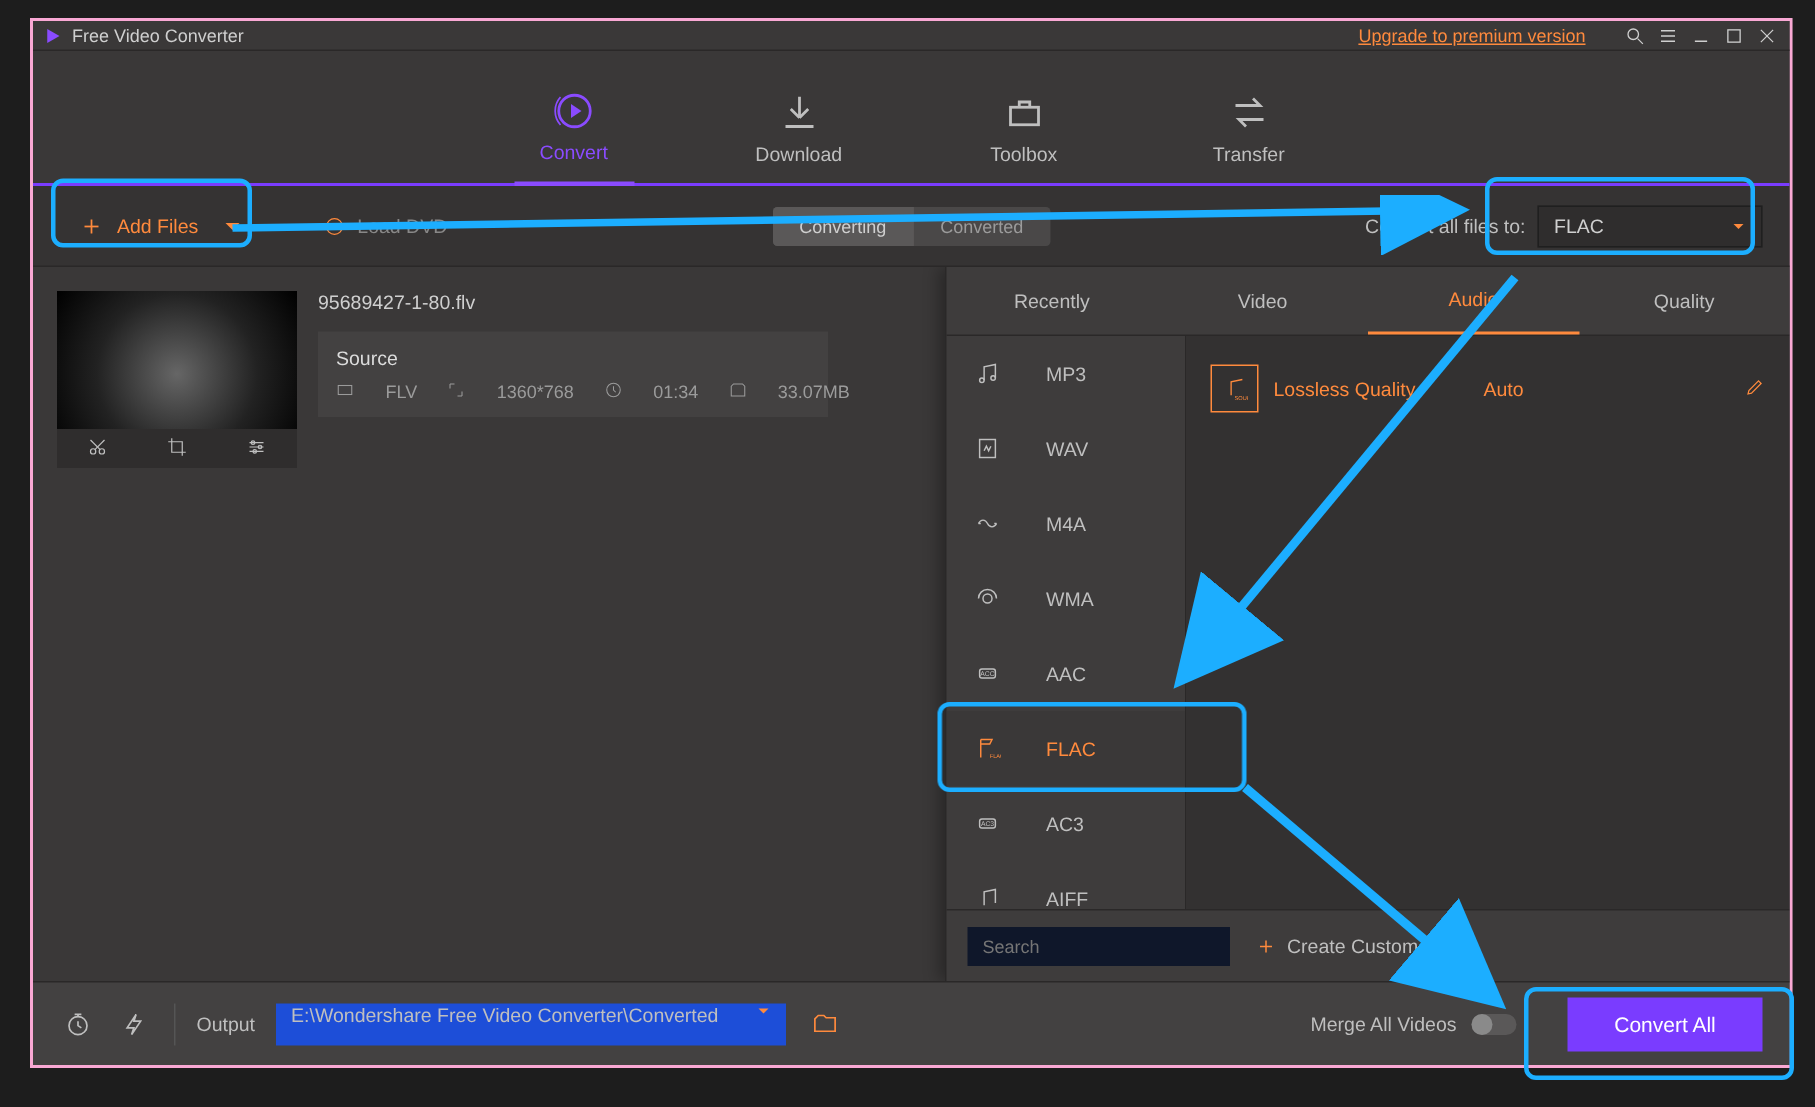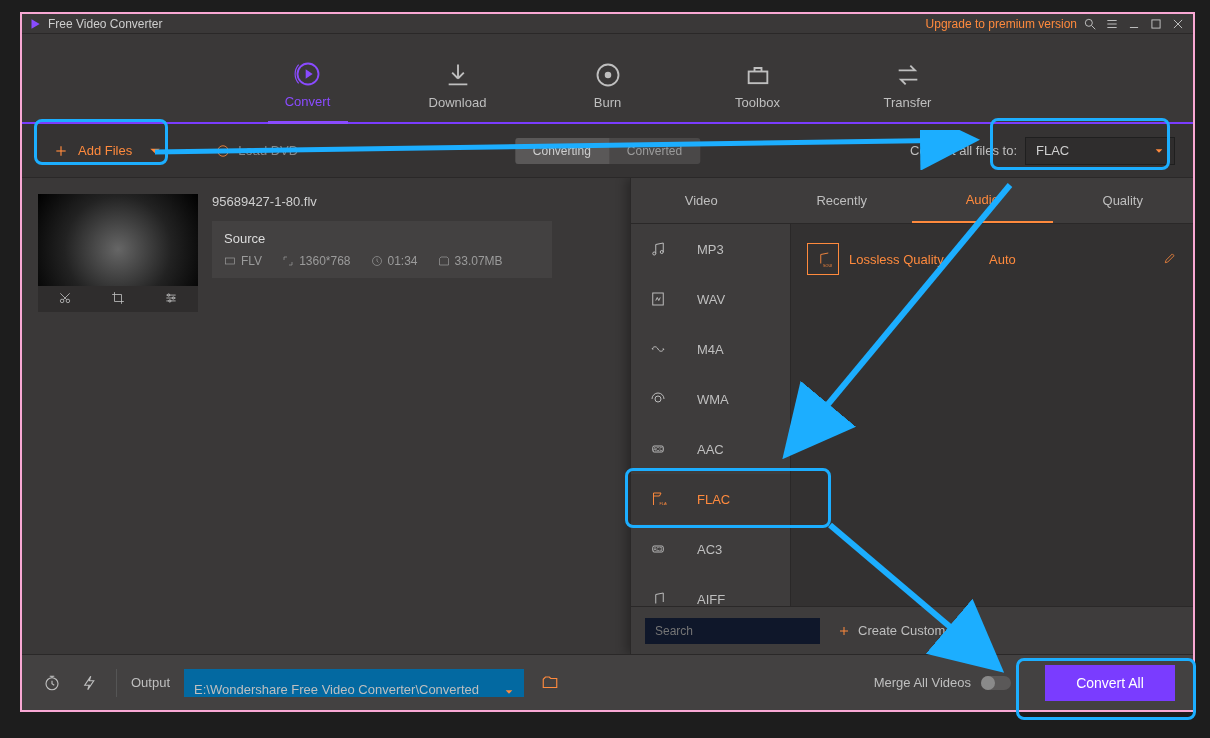--- a/index.html
+++ b/index.html
@@ -2,21 +2,21 @@
 <html><head>
 <meta charset="utf-8">
 <style>
   *{box-sizing:border-box;margin:0;padding:0;font-family:"Segoe UI",Arial,sans-serif;user-select:none}
   body{background:#1d1d1d;width:1210px;height:738px;overflow:hidden;position:relative}
   .app{position:absolute;left:20px;top:12px;width:1175px;height:700px;background:#3a3838;border:2px solid #f9a8d4;display:flex;flex-direction:column;color:#bfbfbf;font-size:13px}
   
   .titlebar{height:20px;display:flex;align-items:center;padding:0 6px;background:#3a3838;border-bottom:1px solid #2a2828}
   .logo{width:14px;height:14px;margin-right:6px}
   .title{color:#cfcfcf;font-size:12px;flex:1}
-  .premium{color:#ff8a3d;font-size:12px;margin-right:0}
+  .premium{color:#ff8a3d;text-decoration:underline;font-size:12px;margin-right:20px}
   .tb-ic{width:18px;height:16px;display:flex;align-items:center;justify-content:center;color:#cfcfcf;margin-left:4px;cursor:pointer}
   .tb-ic svg{width:14px;height:14px;stroke:#cfcfcf;fill:none;stroke-width:1.5}
   
   .maintabs{height:90px;display:flex;align-items:flex-end;justify-content:center;gap:70px;border-bottom:2px solid #7a3cff;background:#3a3838}
   .mt{display:flex;flex-direction:column;align-items:center;gap:6px;padding-bottom:12px;color:#bfbfbf;cursor:pointer;width:80px}
   .mt.active{color:#8a4bff;border-bottom:3px solid #8a4bff;margin-bottom:-2px}
   .mt svg{width:28px;height:28px;stroke:currentColor;fill:none;stroke-width:1.6}
   
   .toolbar{height:54px;display:flex;align-items:center;padding:0 18px;background:#353333;border-bottom:1px solid #2a2828;position:relative}
   .addfiles{display:flex;align-items:center;gap:10px;color:#ff8a3d;padding:5px 14px;cursor:pointer}
@@ -35,21 +35,21 @@
   .fileitem{padding:16px;display:flex;align-items:flex-start;gap:14px;width:100%}
   .thumbwrap{display:flex;flex-direction:column}
   .thumb{width:160px;height:92px;background:radial-gradient(circle at 50% 60%,#666 0%,#222 55%,#000 100%);position:relative}
   .thumbbar{height:26px;width:160px;background:#2f2d2d;display:flex;align-items:center;justify-content:space-around}
   .thumbbar svg{width:14px;height:14px;stroke:#bfbfbf;fill:none;stroke-width:1.4}
   .fileinfo{flex:1}
   .fname{color:#cfcfcf;font-size:13px;margin-bottom:12px}
   .srcbox{background:#434141;padding:10px 12px;width:340px}
   .src-t{color:#dcdcdc;margin-bottom:8px}
   .meta{display:flex;gap:20px;color:#9b9b9b;font-size:12px;align-items:center}
-  .meta span{display:flex;align-items:center;gap:5px}
+  .meta span{display:flex;gap:21px}
   .meta svg{width:12px;height:12px;stroke:#9b9b9b;fill:none;stroke-width:1.4}
   .arrow-right{color:#888;margin:40px 6px 0 6px}
   .arrow-right svg{width:20px;height:20px;fill:#888}
   
   .popup{position:absolute;right:0;top:0;bottom:0;width:563px;background:#3e3c3c;border-left:1px solid #2a2828;display:flex;flex-direction:column;box-shadow:-4px 0 10px rgba(0,0,0,.3)}
   .ptabs{display:flex;height:46px;border-bottom:1px solid #2a2828}
   .ptab{flex:1;display:flex;align-items:center;justify-content:center;color:#bfbfbf;cursor:pointer;font-size:13px}
   .ptab.act{color:#ff8a3d;border-bottom:2px solid #ff8a3d}
   .pbody{flex:1;display:flex;overflow:hidden}
   .fmtlist{width:160px;background:#3e3c3c;overflow-y:auto;border-right:1px solid #2a2828}
@@ -67,21 +67,21 @@
   .pfoot{height:48px;border-top:1px solid #2a2828;display:flex;align-items:center;padding:0 14px;gap:18px}
   .search{flex:0 0 140px;height:26px;background:#0f172a;border:none;padding:0 10px;color:#cfcfcf;font-size:12px;outline:none}
   .create{display:flex;align-items:center;gap:8px;color:#bfbfbf;cursor:pointer}
   .create svg{width:12px;height:12px;stroke:#ff8a3d;stroke-width:2}
   
   .bottom{height:56px;background:#434141;border-top:1px solid #2a2828;display:flex;align-items:center;padding:0 18px;gap:14px}
   .bic{width:24px;height:24px;display:flex;align-items:center;justify-content:center;cursor:pointer}
   .bic svg{width:18px;height:18px;stroke:#bfbfbf;fill:none;stroke-width:1.5}
   .sep{width:1px;height:28px;background:#555}
   .outlbl{color:#bfbfbf}
-  .outsel{width:340px;height:28px;background:#0369a1;border:none;display:flex;align-items:flex-end;justify-content:space-between;padding:0 10px;color:#bfbfbf;cursor:pointer}
+  .outsel{width:340px;height:28px;background:#1d4ed8;border:none;display:flex;align-items:flex-start;justify-content:space-between;padding:0 10px;color:#bfbfbf;cursor:pointer}
   .outsel svg{width:10px;height:10px;fill:#ff8a3d}
   .merge{margin-left:auto;display:flex;align-items:center;gap:10px;color:#bfbfbf}
   .toggle{width:30px;height:14px;background:#5a5858;border-radius:7px;position:relative;cursor:pointer}
   .toggle::after{content:"";position:absolute;width:14px;height:14px;border-radius:50%;background:#8a8a8a;left:0;top:0}
   .convertall{width:130px;height:36px;background:#7a3cff;color:#fff;border:none;font-size:14px;cursor:pointer;margin-left:20px}
   
   .hl{position:absolute;border:3px solid #1caeff;border-radius:8px;pointer-events:none;z-index:50}
   .arrow-anno{position:absolute;z-index:49;pointer-events:none}
 </style>
 </head>
@@ -133,27 +133,20 @@
           <polygon points="10,8 16,12 10,16" fill="currentColor" stroke="none"></polygon>
           <path d="M4 4 a12 12 0 0 0 0 16" stroke-width="1"></path>
         </svg>
       <span>Convert</span>
     </div>
     <div class="mt">
       <svg viewBox="0 0 24 24">
           <path d="M12 3v12m0 0l-5-5m5 5l5-5M4 20h16"></path>
         </svg>
       <span>Download</span>
-    </div>
-    <div class="mt">
-      <svg viewBox="0 0 24 24">
-          <circle cx="12" cy="12" r="9"></circle>
-          <circle cx="12" cy="12" r="2" fill="currentColor"></circle>
-        </svg>
-      <span>Burn</span>
     </div>
     <div class="mt">
       <svg viewBox="0 0 24 24">
           <rect x="4" y="9" width="16" height="10"></rect>
           <path d="M9 9V6h6v3"></path>
         </svg>
       <span>Toolbox</span>
     </div>
     <div class="mt">
       <svg viewBox="0 0 24 24">
@@ -252,22 +245,22 @@
         </div>
       </div>
       <div class="arrow-right"><svg viewBox="0 0 24 24">
             <polygon points="4,6 16,12 4,18"></polygon>
             <polygon points="12,6 24,12 12,18"></polygon>
           </svg></div>
     </div>
 
     <div class="popup">
       <div class="ptabs">
+        <div class="ptab">Recently</div>
         <div class="ptab">Video</div>
-        <div class="ptab">Recently</div>
         <div class="ptab act">Audio</div>
         <div class="ptab">Quality</div>
       </div>
       <div class="pbody">
         <div class="fmtlist">
           <div class="fi">
               <svg viewBox="0 0 24 24">
                 <path d="M9 18V6l10-2v12"></path>
                 <circle cx="7" cy="18" r="2"></circle>
                 <circle cx="17" cy="16" r="2"></circle>

